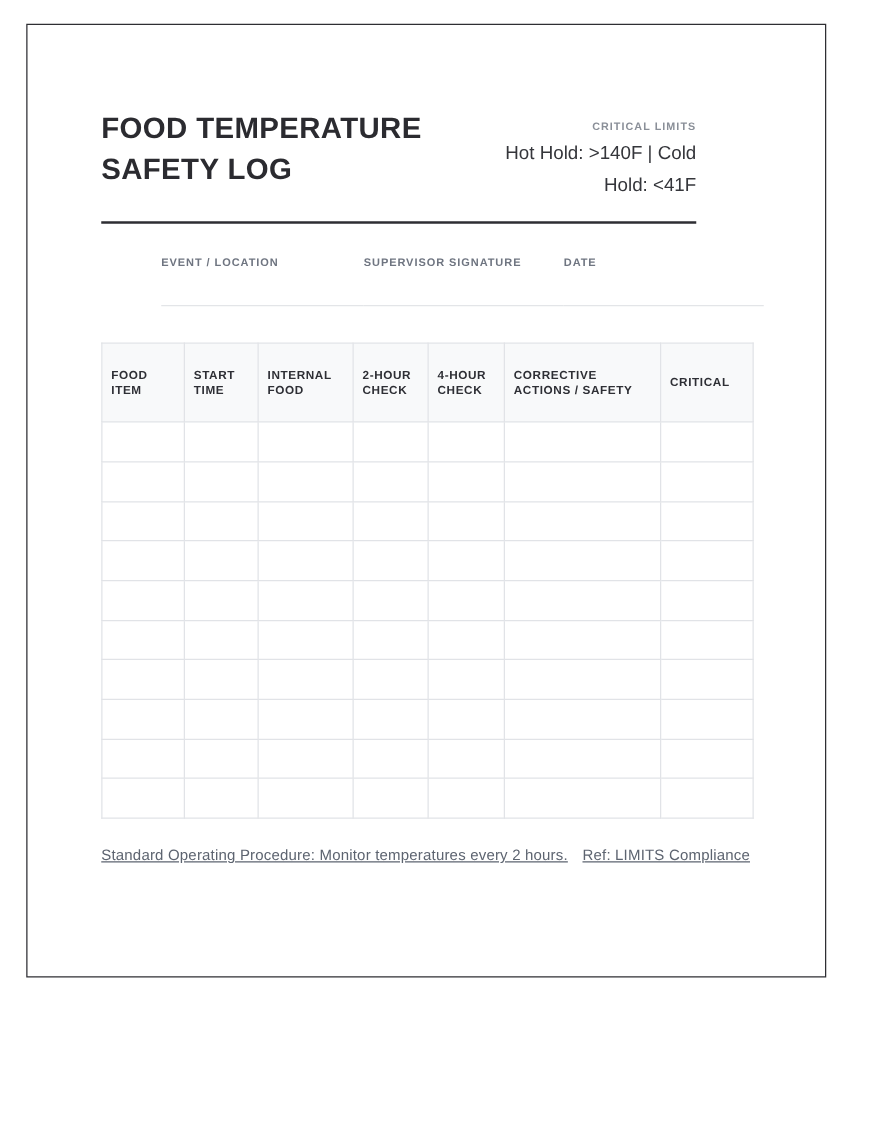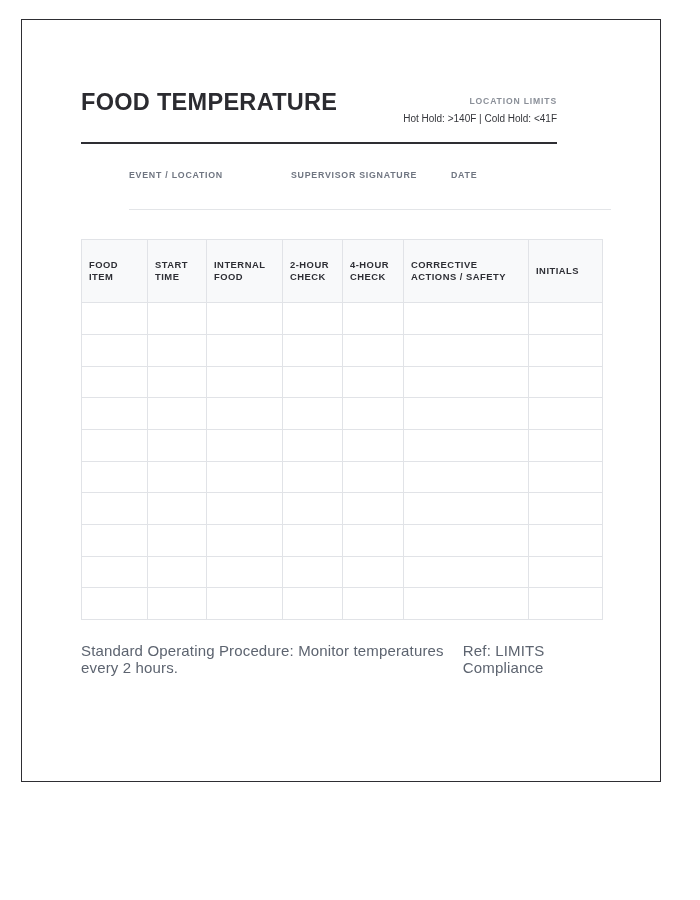--- a/index.html
+++ b/index.html
@@ -56,21 +56,21 @@
     width: 165px;
   }
   .limits-label {
     font-size: 8.6px;
     font-weight: bold;
     color: #8a8f98;
     letter-spacing: 0.85px;
     line-height: 1.4;
   }
   .limits-value {
-    font-size: 10px;
+    font-size: 15px;
     color: #35363b;
     line-height: 1.75;
     margin-top: 3px;
   }
 
   .title-rule {
     margin-top: 14px;
     height: 2.6px;
     background: #2e2e33;
     width: 100%;
@@ -144,40 +144,42 @@
   
   .doc-footer {
     margin-top: 22px;
     display: flex;
     justify-content: space-between;
     align-items: baseline;
     width: 521px;
   }
   .footer-note,
   .footer-ref {
-    font-size: 15px;
+    font-size: 12px;
     color: #5d6470;
     letter-spacing: 0.15px;
+    text-decoration: underline;
   }
   .footer-ref {
     padding-right: 2px;
   }
 </style>
 </head>
 <body>
 
 <div class="page-sheet">
   <div class="sheet-inner">
 
     <div class="doc-header">
       <div class="title-block">
         <div class="doc-title">FOOD TEMPERATURE</div>
+        <div class="doc-title">SAFETY LOG</div>
       </div>
       <div class="limits-block">
-        <div class="limits-label">LOCATION LIMITS</div>
+        <div class="limits-label">CRITICAL LIMITS</div>
         <div class="limits-value">Hot Hold: &gt;140F | Cold Hold: &lt;41F</div>
       </div>
     </div>
 
     <div class="title-rule"></div>
 
     <div class="meta-row">
       <div class="meta-field event">
         <div class="meta-label">EVENT / LOCATION</div>
         <div class="meta-line"></div>
@@ -203,21 +205,21 @@
         <col class="col-initials">
       </colgroup>
       <thead>
         <tr>
           <th>FOOD ITEM</th>
           <th>START TIME</th>
           <th>INTERNAL FOOD</th>
           <th>2-HOUR CHECK</th>
           <th>4-HOUR CHECK</th>
           <th>CORRECTIVE ACTIONS / SAFETY</th>
-          <th>INITIALS</th>
+          <th>CRITICAL</th>
         </tr>
       </thead>
       <tbody id="log-table-body">
           <tr>
             <td></td>
             <td></td>
             <td></td>
             <td></td>
             <td></td>
             <td></td>

